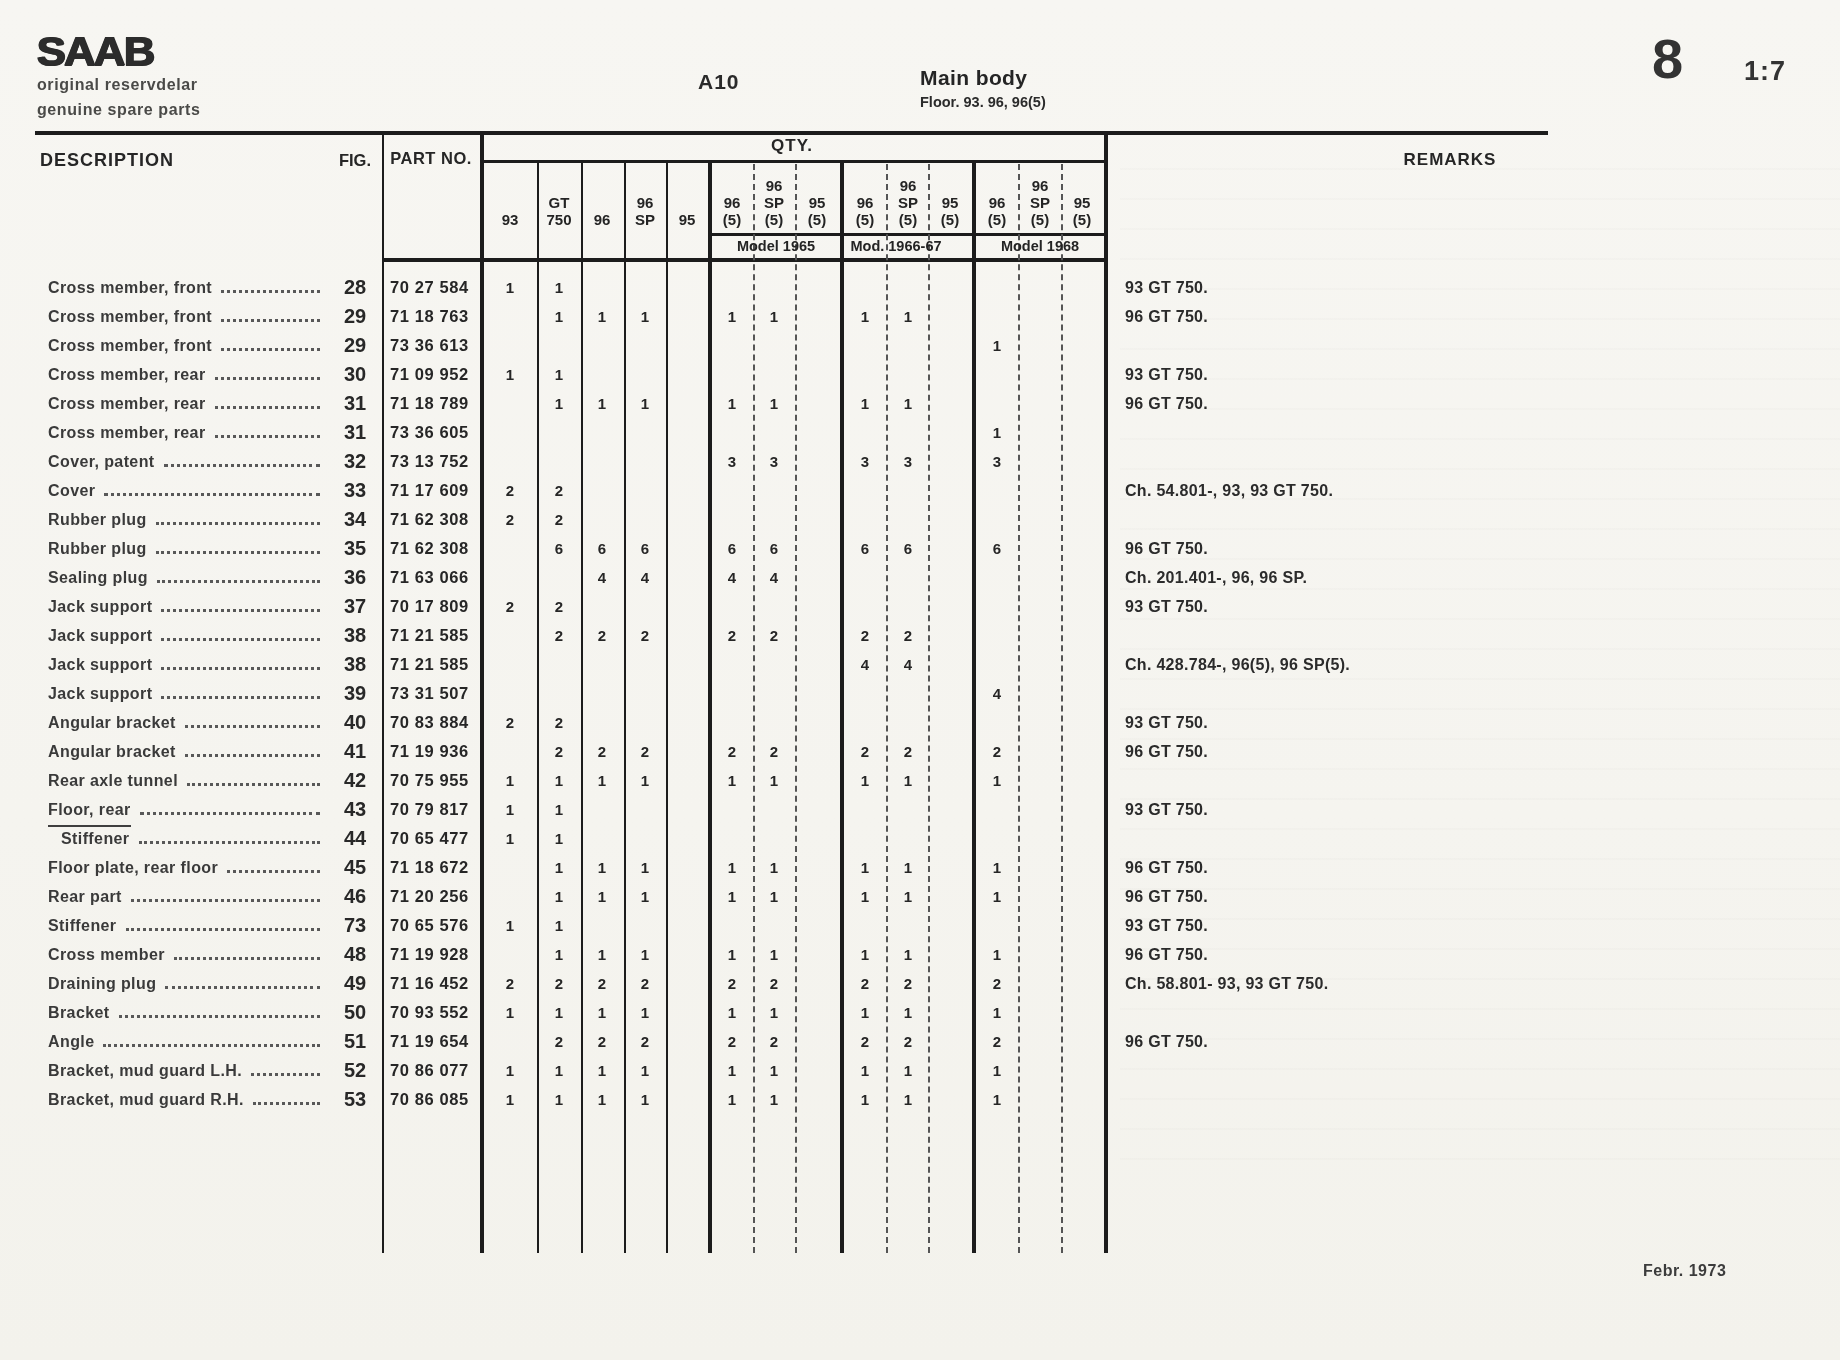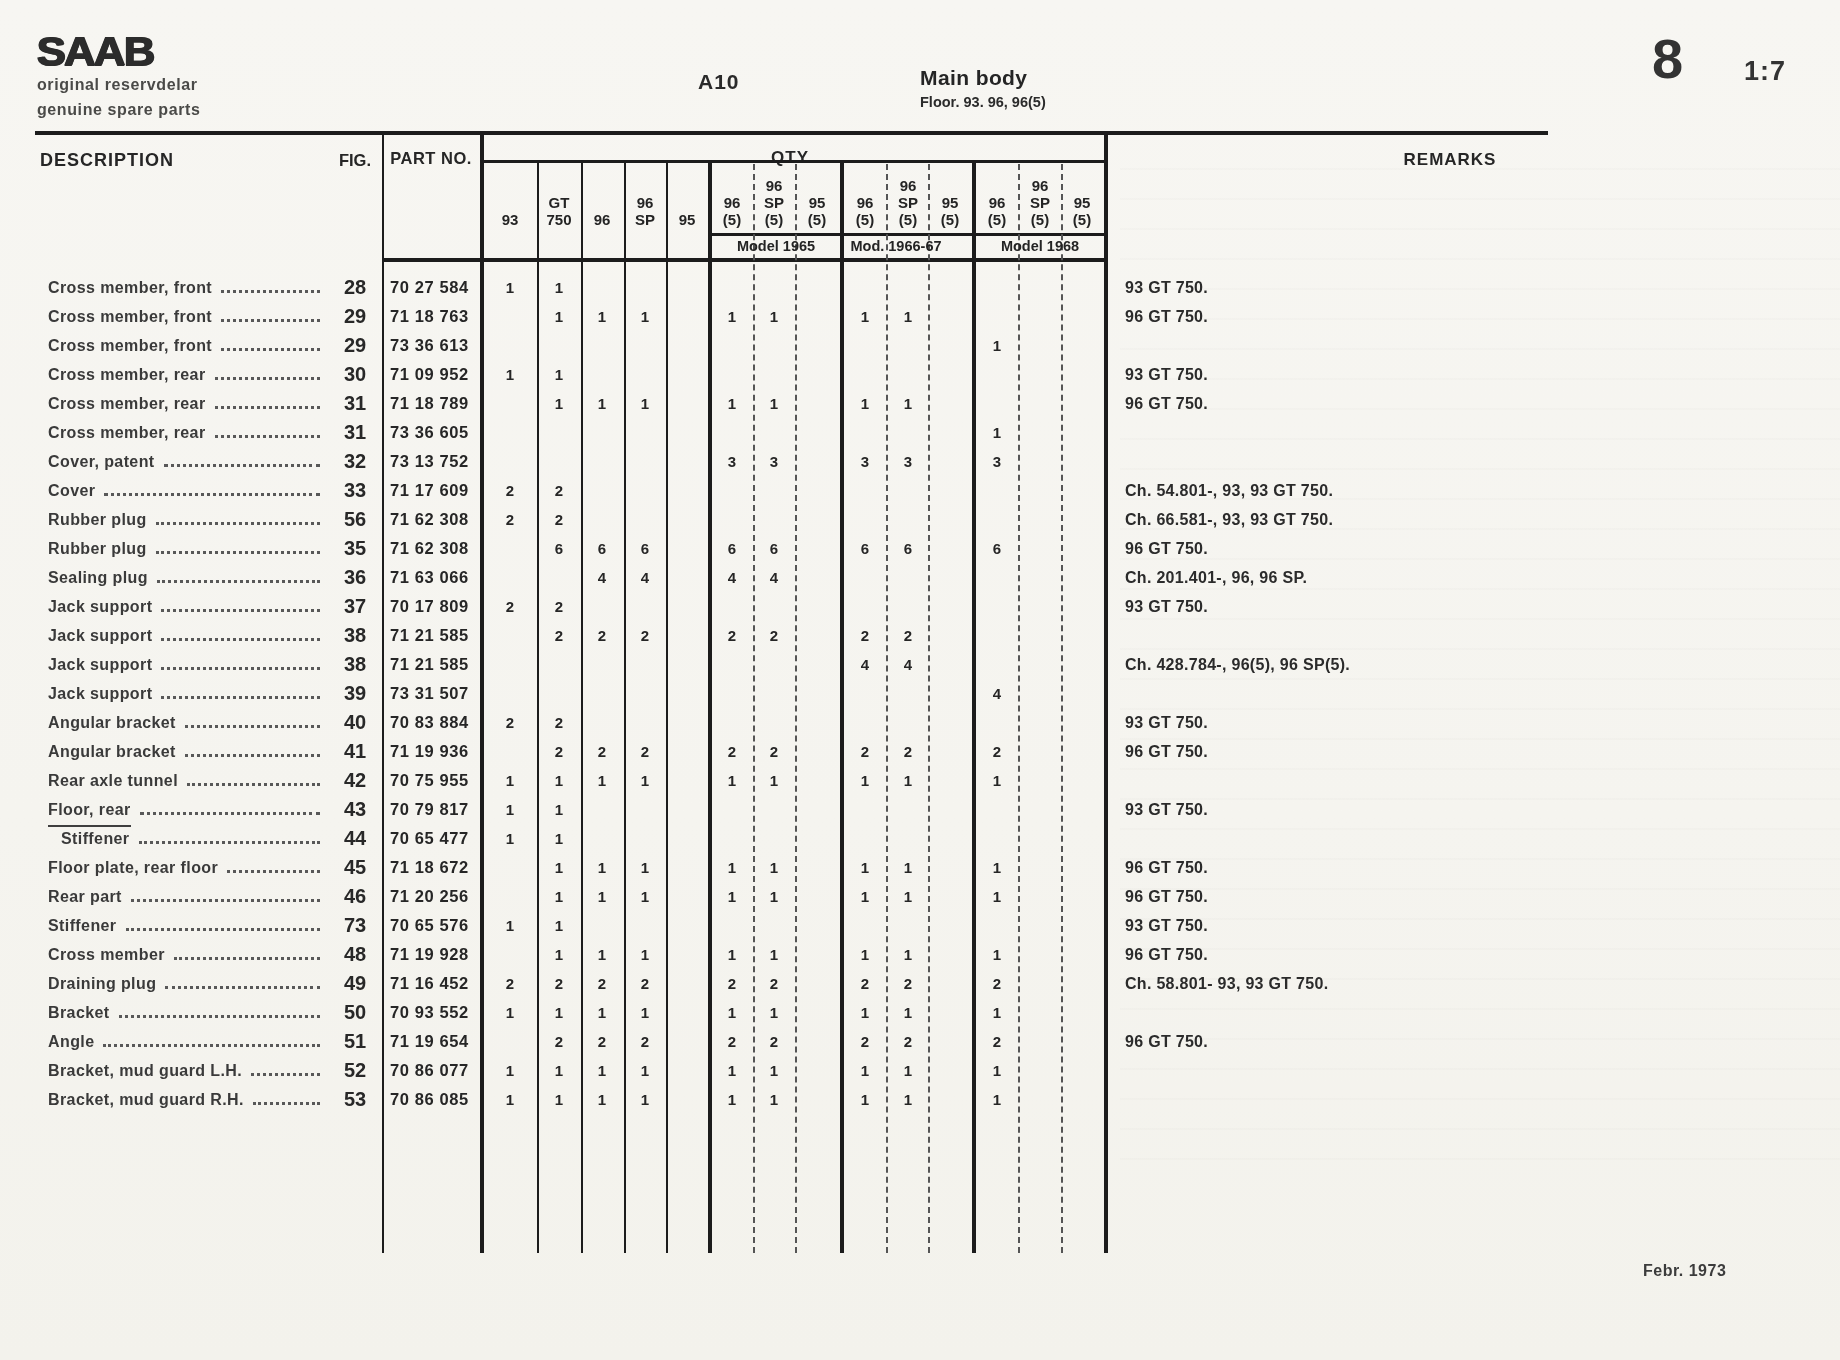--- a/index.html
+++ b/index.html
@@ -16,21 +16,21 @@
   .sec-code{left:698px;top:70px;font-size:21px;font-weight:700;letter-spacing:1px;color:#2a2a2a;}
   .main-title{left:920px;top:66px;font-size:21px;font-weight:700;letter-spacing:.4px;color:#252525;}
   .sub-title{left:920px;top:94px;font-size:14.5px;font-weight:700;color:#2b2b2b;}
   .pagenum{left:1652px;top:26px;font-size:56px;font-weight:700;color:#333;}
   .scale{left:1744px;top:56px;font-size:27px;font-weight:700;letter-spacing:1px;color:#333;}
   
   .th{font-weight:700;color:#262626;}
   .th-desc{left:40px;top:150px;font-size:18px;letter-spacing:1px;}
   .th-fig{left:330px;top:151px;width:50px;text-align:center;font-size:16.5px;}
   .th-part{left:384px;top:149px;width:94px;text-align:center;font-size:16.5px;letter-spacing:.5px;}
-  .th-qty{left:760px;top:136px;width:64px;text-align:center;font-size:17px;letter-spacing:1px;margin-top:12px;}
+  .th-qty{left:760px;top:136px;width:64px;text-align:center;font-size:17px;letter-spacing:1px;}
   .th-remarks{left:1370px;top:150px;width:160px;text-align:center;font-size:17px;letter-spacing:1px;}
   .colhead{position:absolute;display:flex;align-items:flex-end;justify-content:center;
            top:164px;height:64px;white-space:pre-line;text-align:center;
            font-size:15px;line-height:17px;font-weight:700;color:#242424;}
   .modelhead{position:absolute;top:235px;height:22px;line-height:22px;text-align:center;
              font-size:14.5px;font-weight:700;color:#242424;}
   
   .hline,.vline{position:absolute;background:#1c1c1c;}
   .vdash{position:absolute;width:0;border-left:2px dashed #555;background:none;}
   
@@ -221,23 +221,22 @@
       <div class="cell part">71 17 609</div>
       <div class="cell remark">Ch. 54.801-, 93, 93 GT 750.</div>
     <div class="cell qty" style="left: 492px;">2</div>
         <div class="cell qty" style="left: 541px;">2</div>
       </div>
       <div class="row" style="top: 505px;">
       <div class="cell desc">
           <span class="dtext">Rubber plug</span>
           <span class="leader"></span>
         </div>
-      <div class="cell fig">56</div>
+      <div class="cell fig">34</div>
       <div class="cell part">71 62 308</div>
-      <div class="cell remark">Ch. 66.581-, 93, 93 GT 750.</div>
     <div class="cell qty" style="left: 492px;">2</div>
         <div class="cell qty" style="left: 541px;">2</div>
       </div>
       <div class="row" style="top: 534px;">
       <div class="cell desc">
           <span class="dtext">Rubber plug</span>
           <span class="leader"></span>
         </div>
       <div class="cell fig">35</div>
       <div class="cell part">71 62 308</div>

